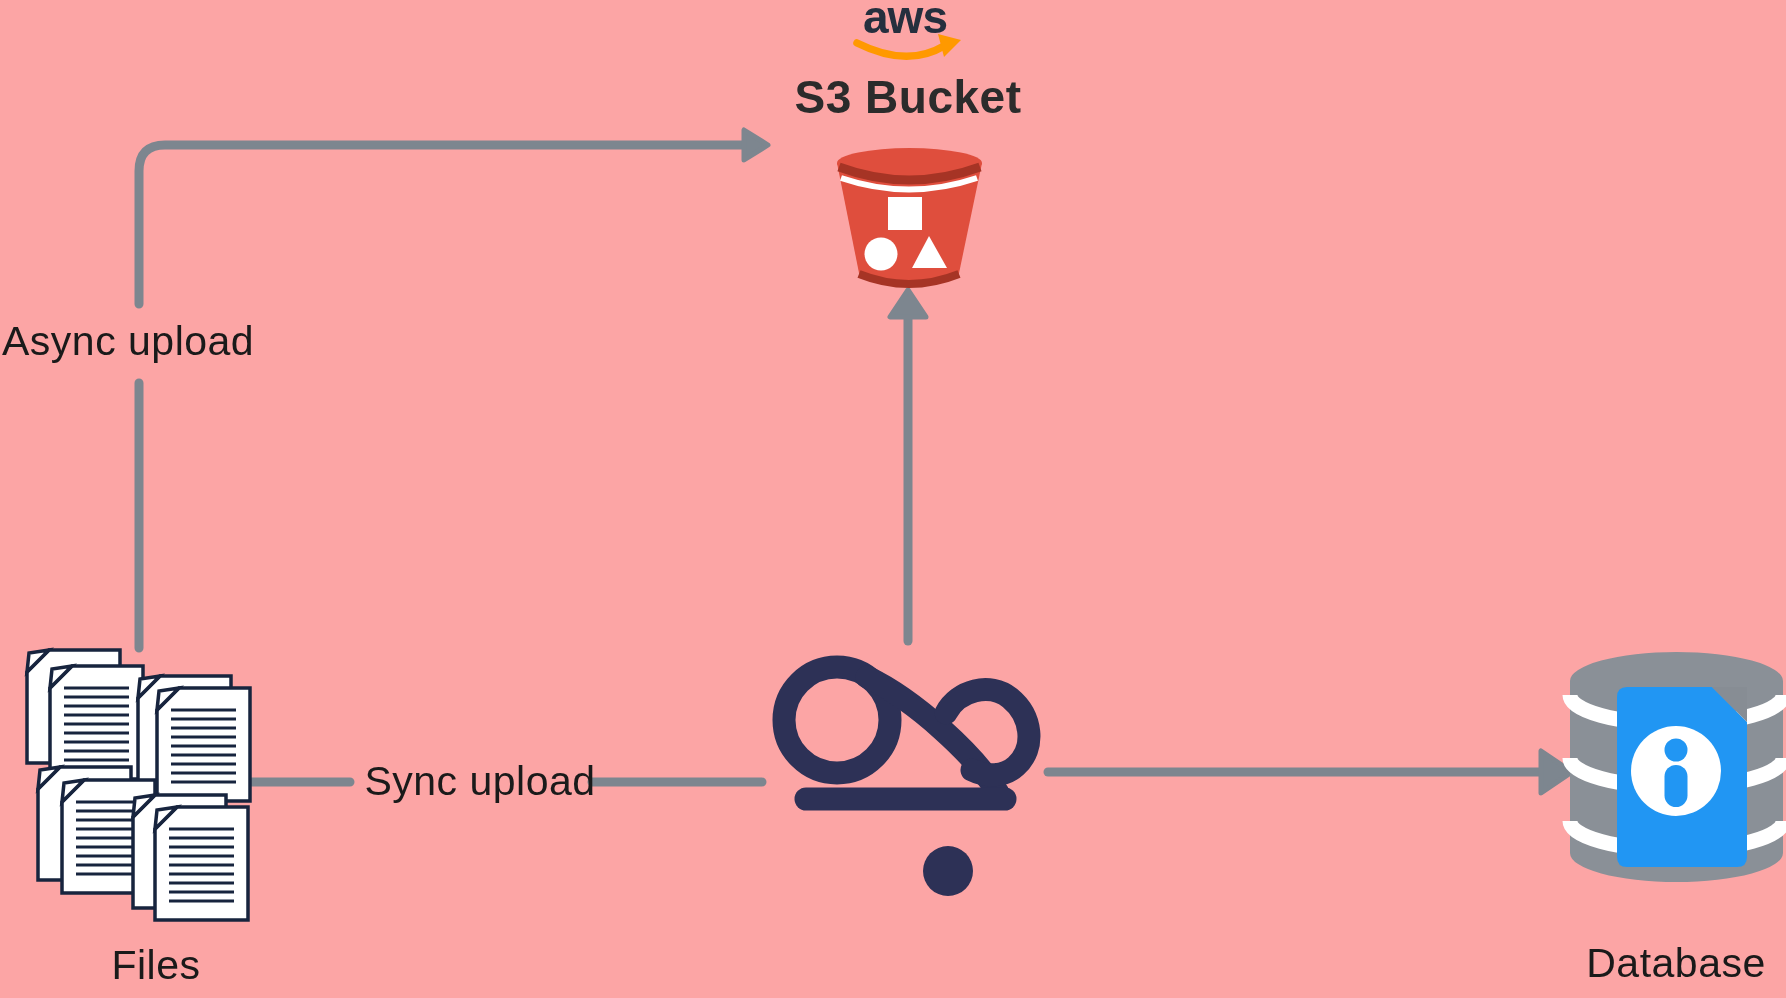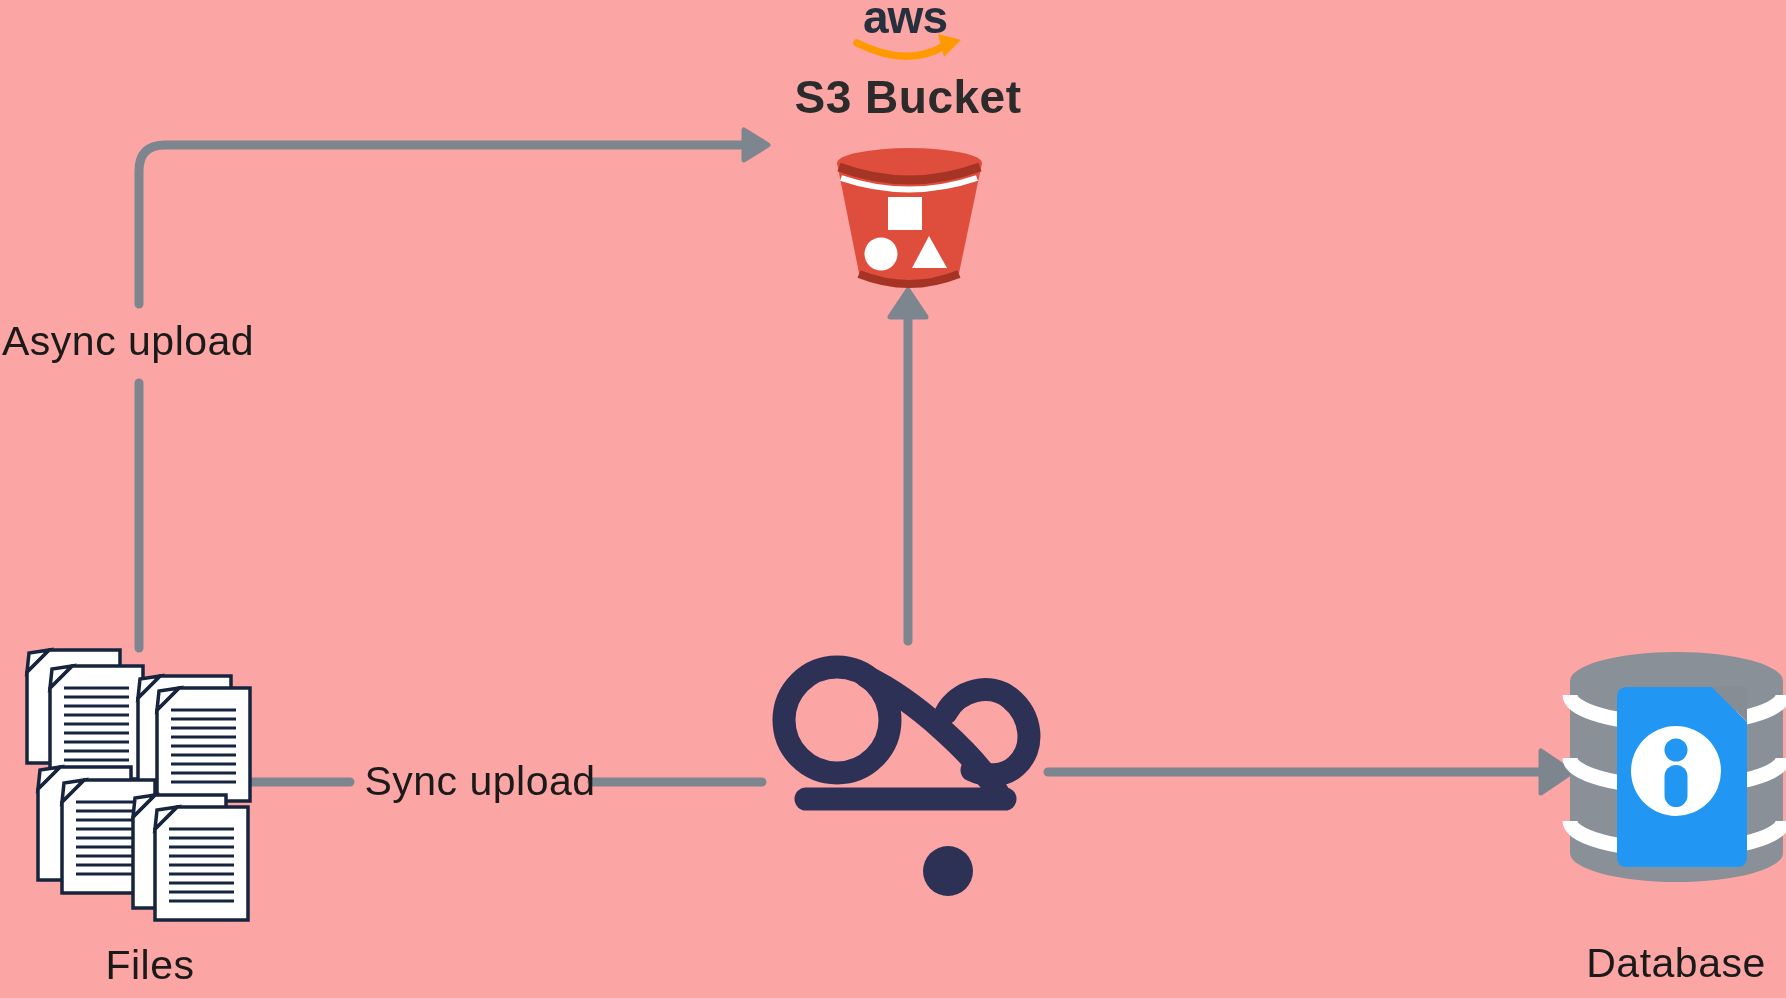--- a/index.html
+++ b/index.html
@@ -129,19 +129,19 @@
       <circle fill="#fff" cx="1676" cy="771" r="45"></circle>
       <circle class="dbfile" cx="1676" cy="750" r="11.5"></circle>
       <rect class="dbfile" x="1664.5" y="765" width="23" height="42" rx="11.5"></rect>
     </g>
   </svg>
 
   <div class="label" style="left:2px;top:312px;margin-top:8px;">Async upload</div>
 
   <div class="label centered" style="left:472px;top:760px;margin-left:8px;">Sync upload</div>
 
-  <div class="label centered" style="left:150px;top:944px;">Files</div>
+  <div class="label centered" style="left:156px;top:944px;">Files</div>
 
   <div class="label centered" style="left:1676px;top:942px;">Database</div>
 
   <div class="heading" style="left:908px;top:70px;">S3 Bucket</div>
 
 </div>
 
 </body></html>

